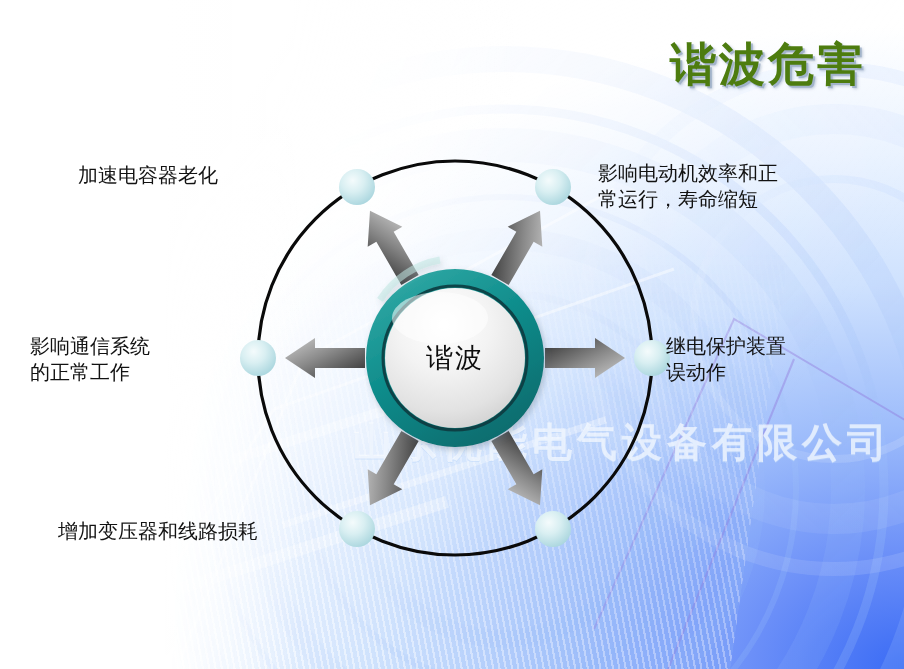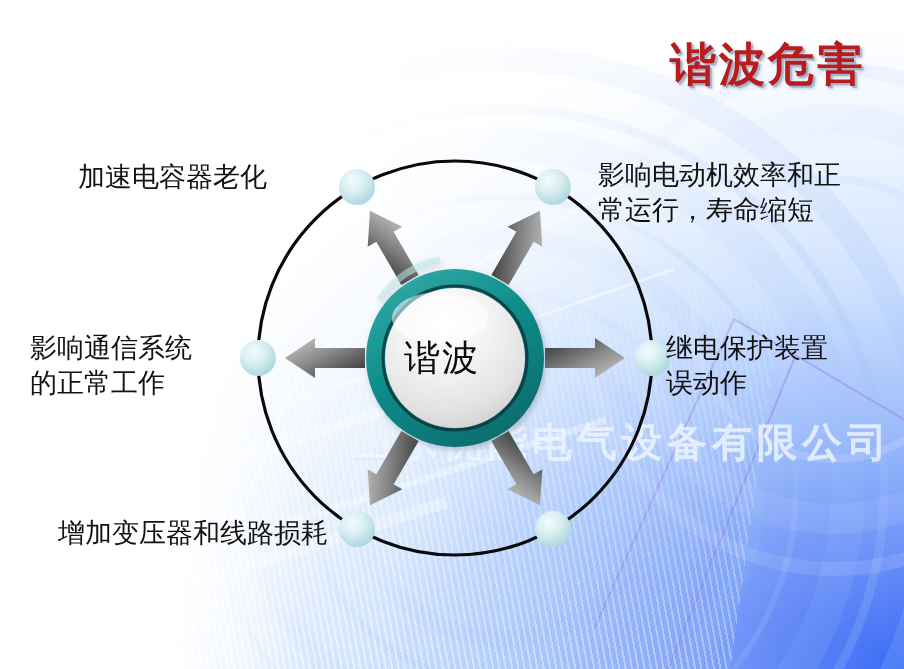--- a/index.html
+++ b/index.html
@@ -26,56 +26,56 @@
     -webkit-mask-image:linear-gradient(to top,rgba(0,0,0,.9),rgba(0,0,0,0));
             mask-image:linear-gradient(to top,rgba(0,0,0,.9),rgba(0,0,0,0));
     transform:skewX(-8deg);}
   .bg-leftfade{position:absolute;left:0;top:0;width:300px;height:669px;
     background:linear-gradient(to right,#fff 0%,#fff 55%,rgba(255,255,255,0) 100%);}
 
   
   .title{
     position:absolute;left:0;right:38px;top:34px;text-align:right;
     font-size:46px;font-weight:bold;letter-spacing:3px;
-    color:#b91c1c;
+    color:#4d7c0f;
     text-shadow:2px 2px 0 rgba(150,170,195,.75), 3px 3px 3px rgba(120,140,170,.45);
     white-space:nowrap;
   }
 
   
   .diagram{position:absolute;left:0;top:0;width:904px;height:669px;}
   .watermark{
     position:absolute;left:352px;top:415px;width:520px;
     font-size:40px;font-weight:bold;letter-spacing:5px;
     color:rgba(255,255,255,.62);
     text-shadow:0 1px 0 rgba(190,215,250,.55);
     white-space:nowrap;pointer-events:none;
   }
 
   
   .lbl{
-    position:absolute;color:#121212;font-size:27px;line-height:1.30;
-    font-family:Liberation Mono, monospace;
+    position:absolute;color:#121212;font-size:20px;line-height:1.30;
+    font-family:Liberation Serif, serif;
     white-space:pre-line;letter-spacing:0px;
   }
   .lbl-tl{left:78px;  top:162px; }
   .lbl-tr{left:598px; top:160px; }
   .lbl-l {left:30px;  top:333px; }
   .lbl-r {left:666px; top:333px; }
   .lbl-bl{left:14px;  top:518px;margin-left:44px; }
   .lbl-br{left:572px; top:512px; }
 
   
   .center-text{
     position:absolute;left:0;top:0;width:904px;height:669px;
     pointer-events:none;
   }
   .center-text span{
-    position:absolute;left:442px;top:358px;transform:translate(-50%,-50%);
-    font-size:36px;color:#0d0d0d;letter-spacing:2px;
+    position:absolute;left:455px;top:358px;transform:translate(-50%,-50%);
+    font-size:27px;color:#0d0d0d;letter-spacing:2px;
     font-family:"Liberation Serif","DejaVu Serif",serif;
   }
 </style>
 </head>
 <body>
 
 <div id="slide">
 
   <div class="bg-base"></div>
 

